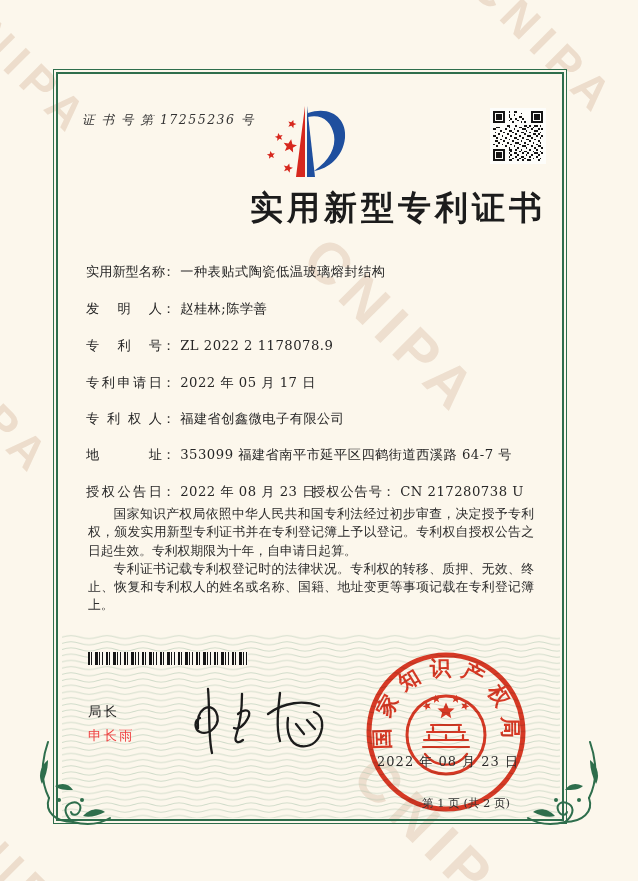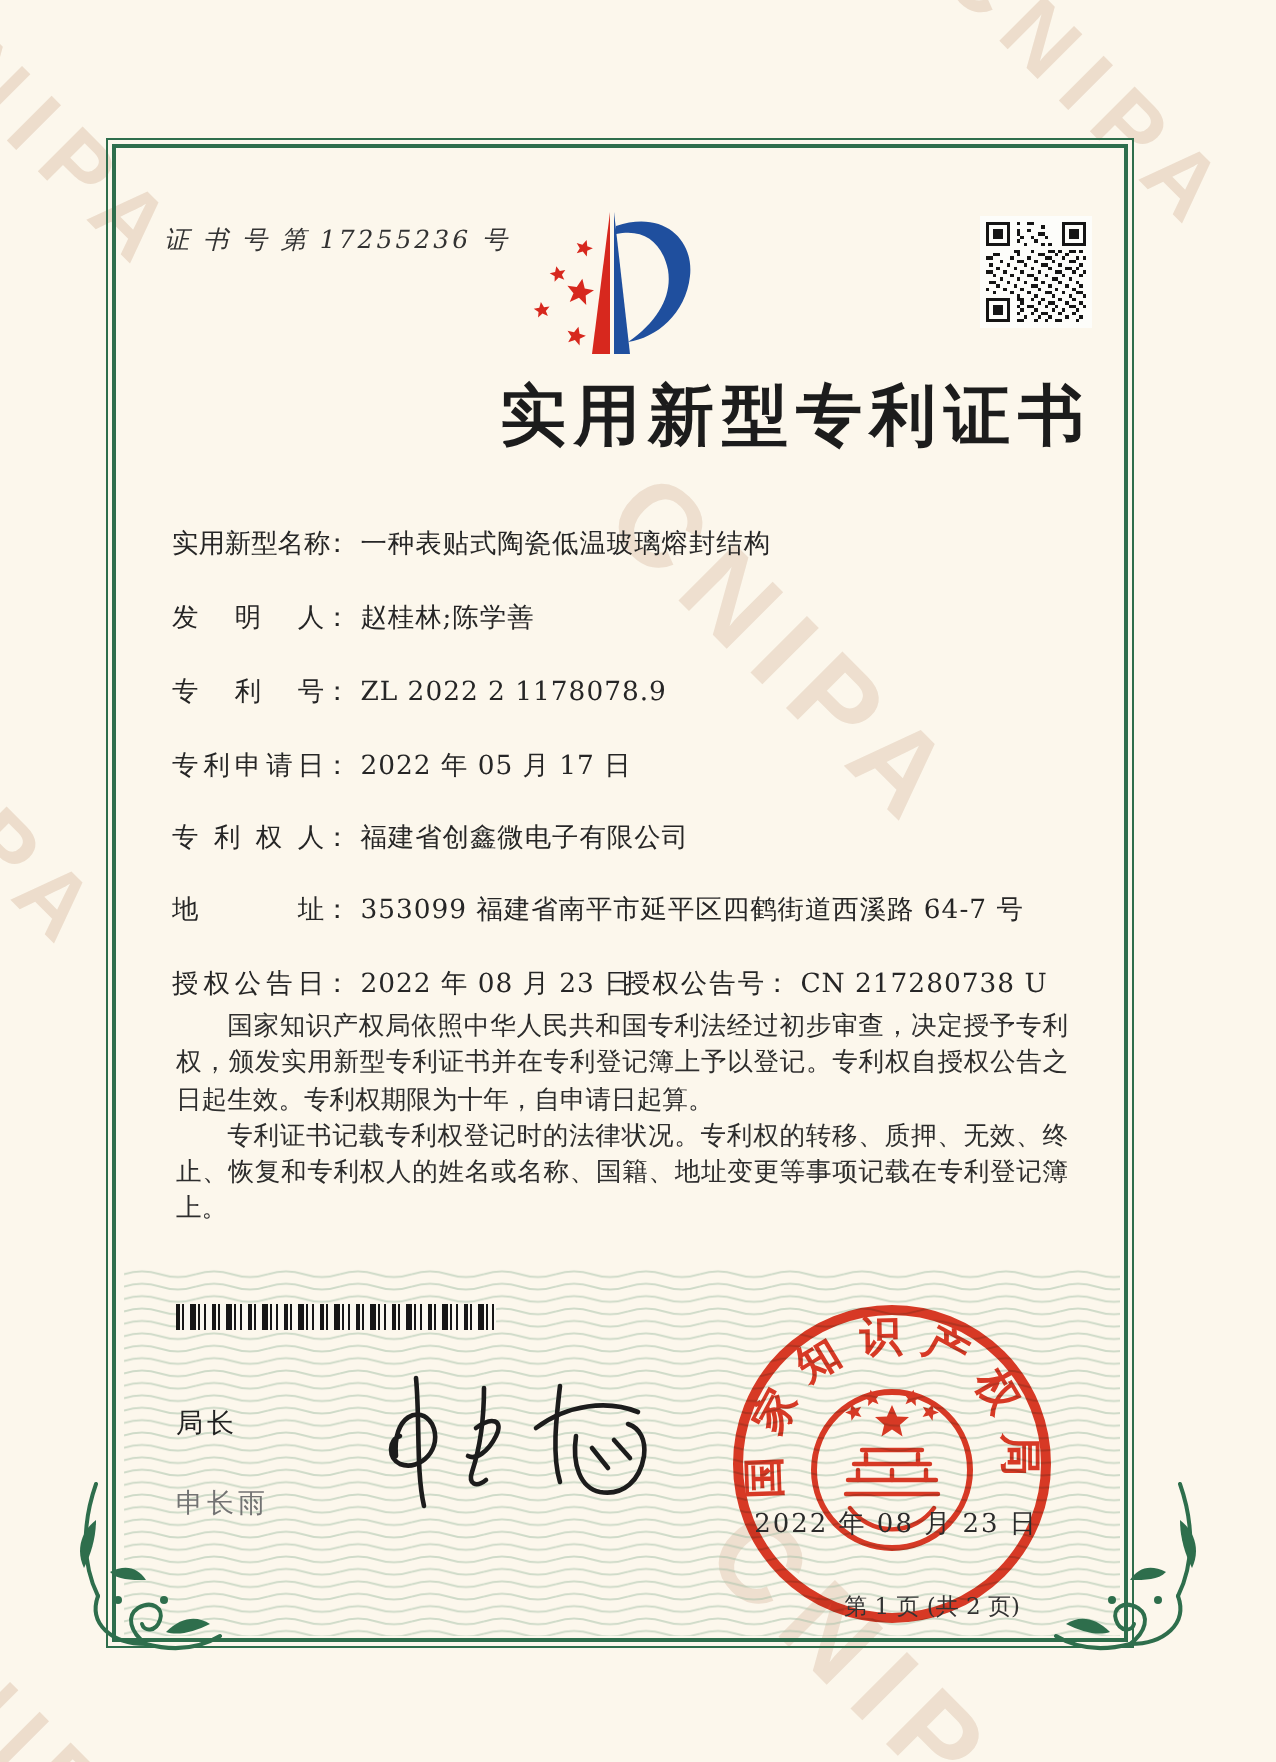--- a/index.html
+++ b/index.html
@@ -49,21 +49,21 @@
   
   .barcode{
     position:absolute;left:88px;top:652px;width:160px;height:13px;
     background:repeating-linear-gradient(90deg,
       #161616 0 2px,#faf8f0 2px 3px,#161616 3px 4px,#faf8f0 4px 7px,
       #161616 7px 10px,#faf8f0 10px 11px,#161616 11px 12px,#faf8f0 12px 14px,
       #161616 14px 15px,#faf8f0 15px 18px);
   }
   
   .director-title{position:absolute;left:88px;top:703px;font-size:13.5px;letter-spacing:2px;color:#222;}
-  .director-name{position:absolute;left:88px;top:743px;font-size:13.5px;letter-spacing:2px;color:#737373;text-align:right;}
+  .director-name{position:absolute;left:88px;top:727px;font-size:13.5px;letter-spacing:2px;color:#ef4444;text-align:right;}
   .signature{position:absolute;left:176px;top:684px;width:152px;height:74px;}
   
   .seal{position:absolute;left:363px;top:649px;width:166px;height:166px;mix-blend-mode:multiply;opacity:.95;}
   .seal-date{
     position:absolute;left:368px;top:753px;width:160px;text-align:center;
     font-size:13px;letter-spacing:1px;color:#2b2b2b;
   }
   
   .page-indicator{position:absolute;left:60px;top:796px;width:450px;text-align:right;font-size:11.5px;color:#333;}
   .footer-note{position:absolute;left:68px;top:831px;width:450px;text-align:center;font-size:12.5px;color:#2e2e2e;letter-spacing:1px;}

